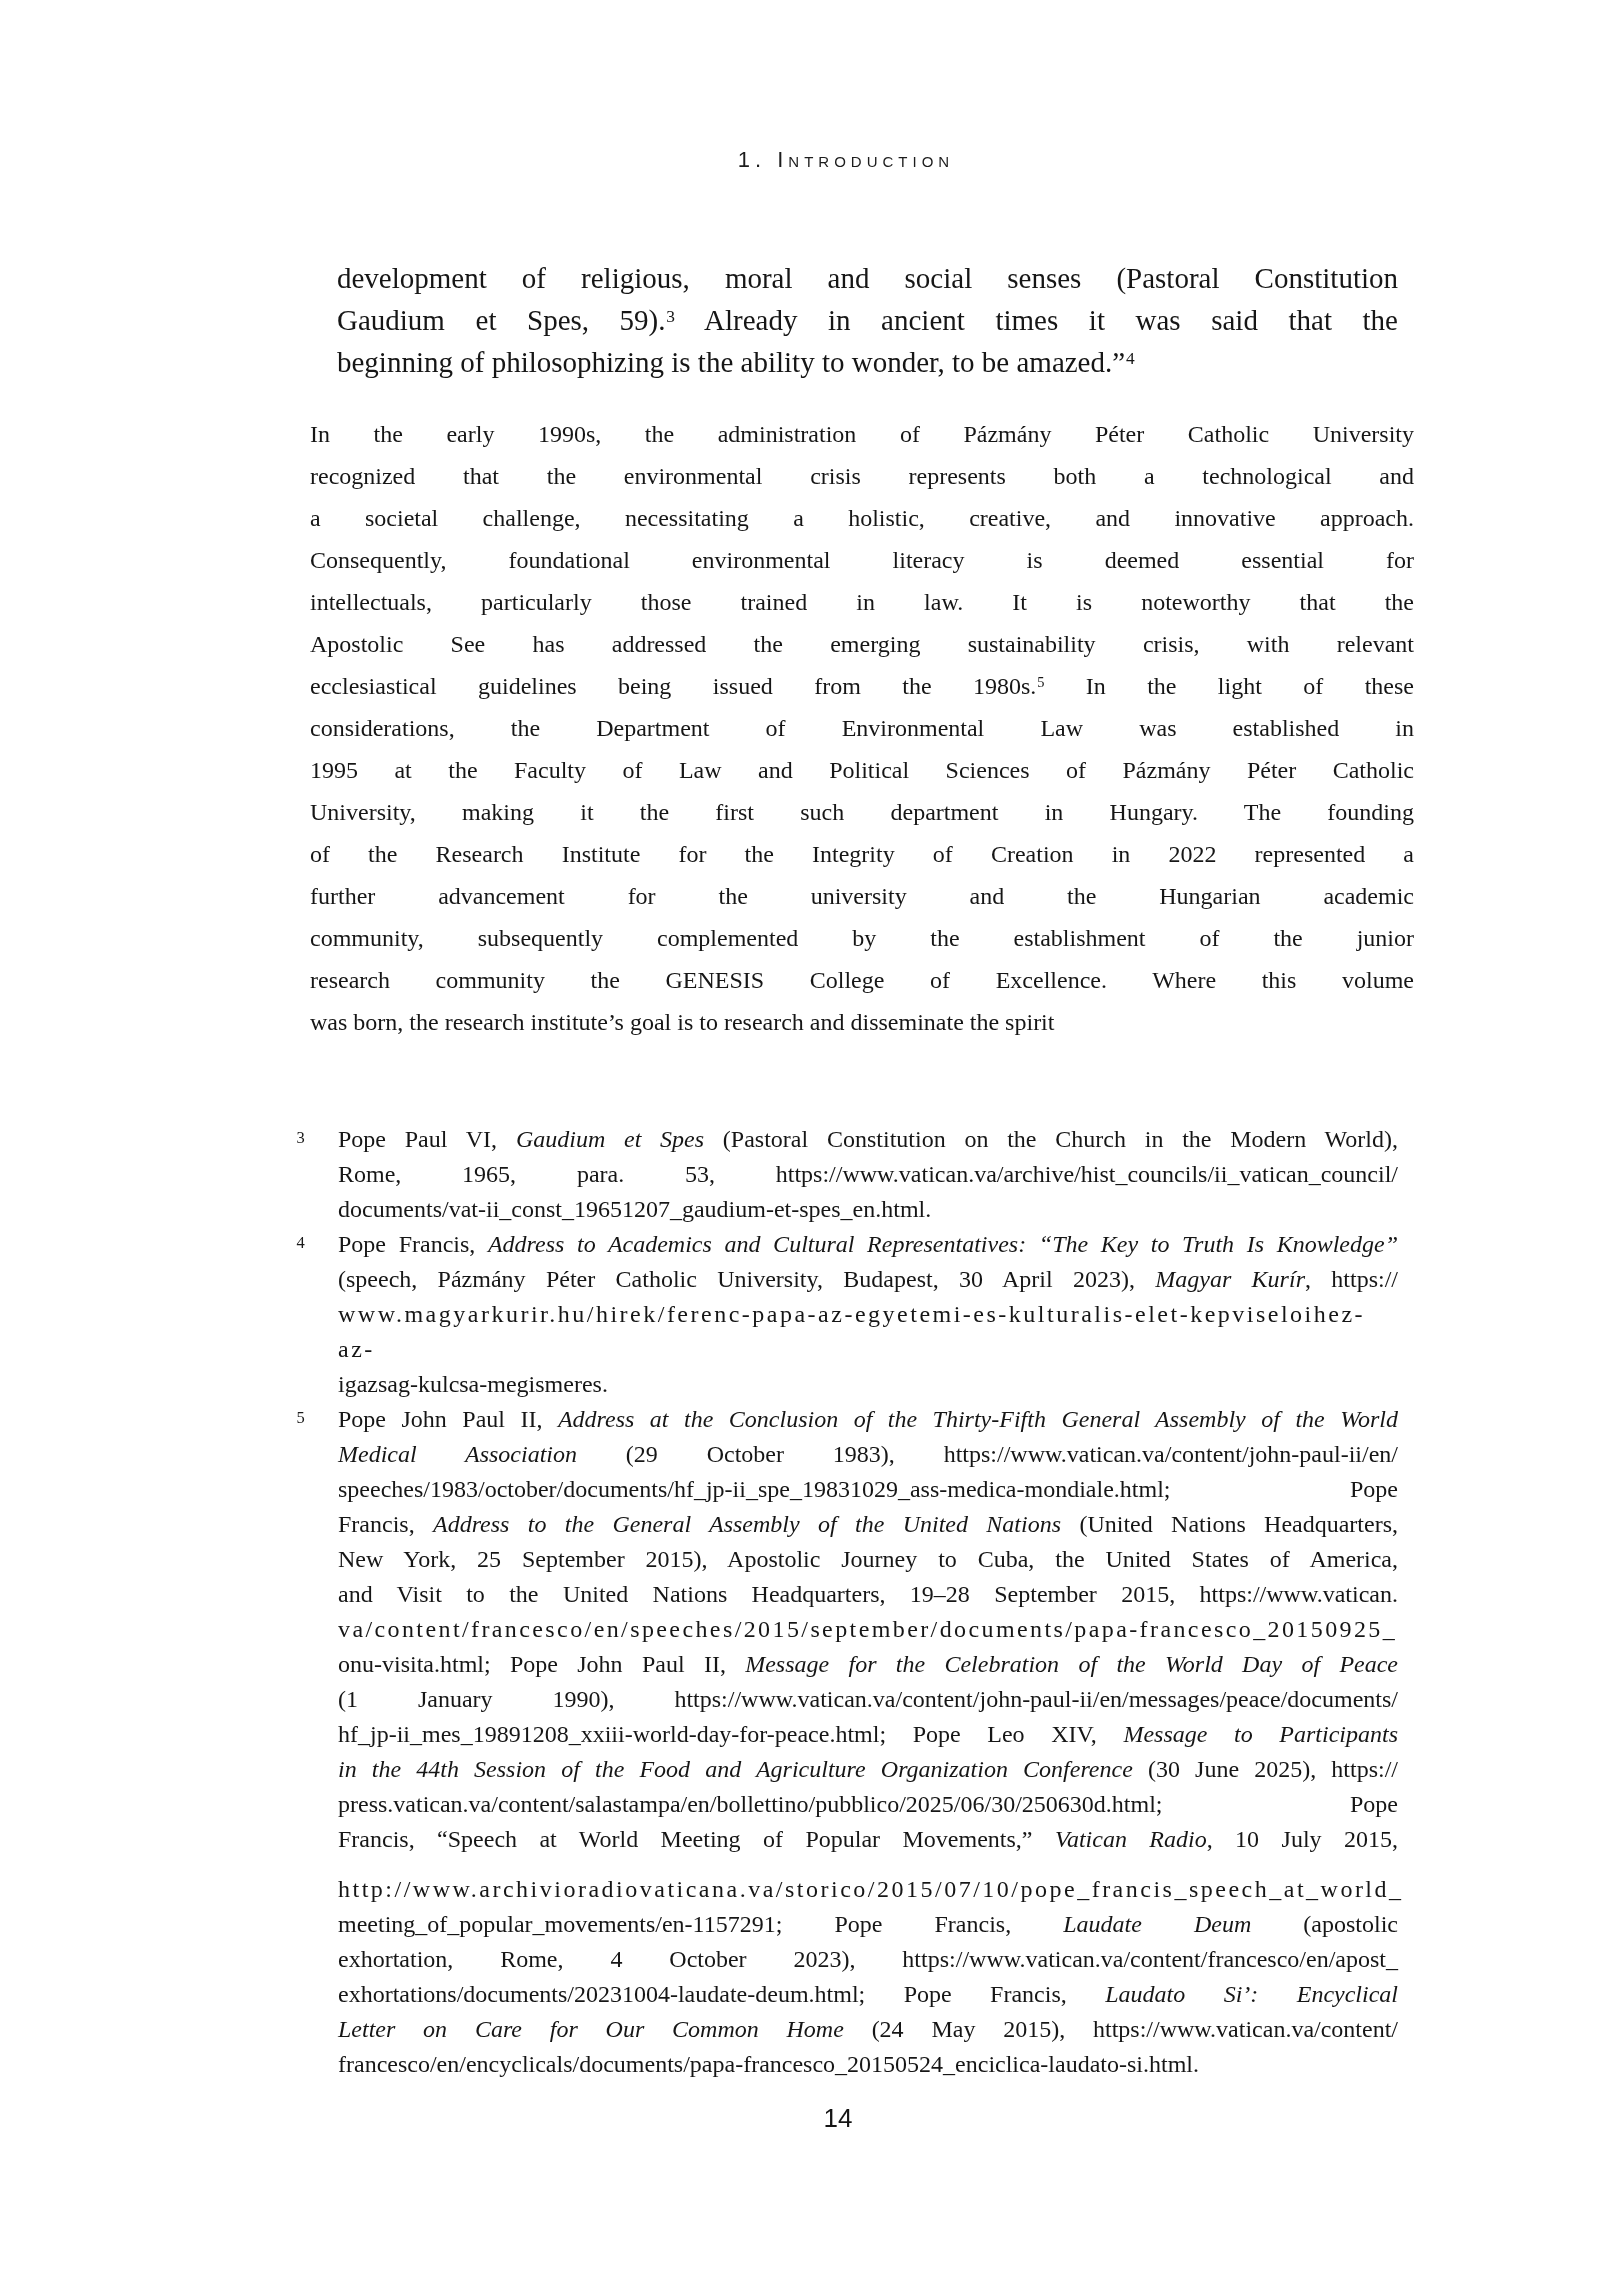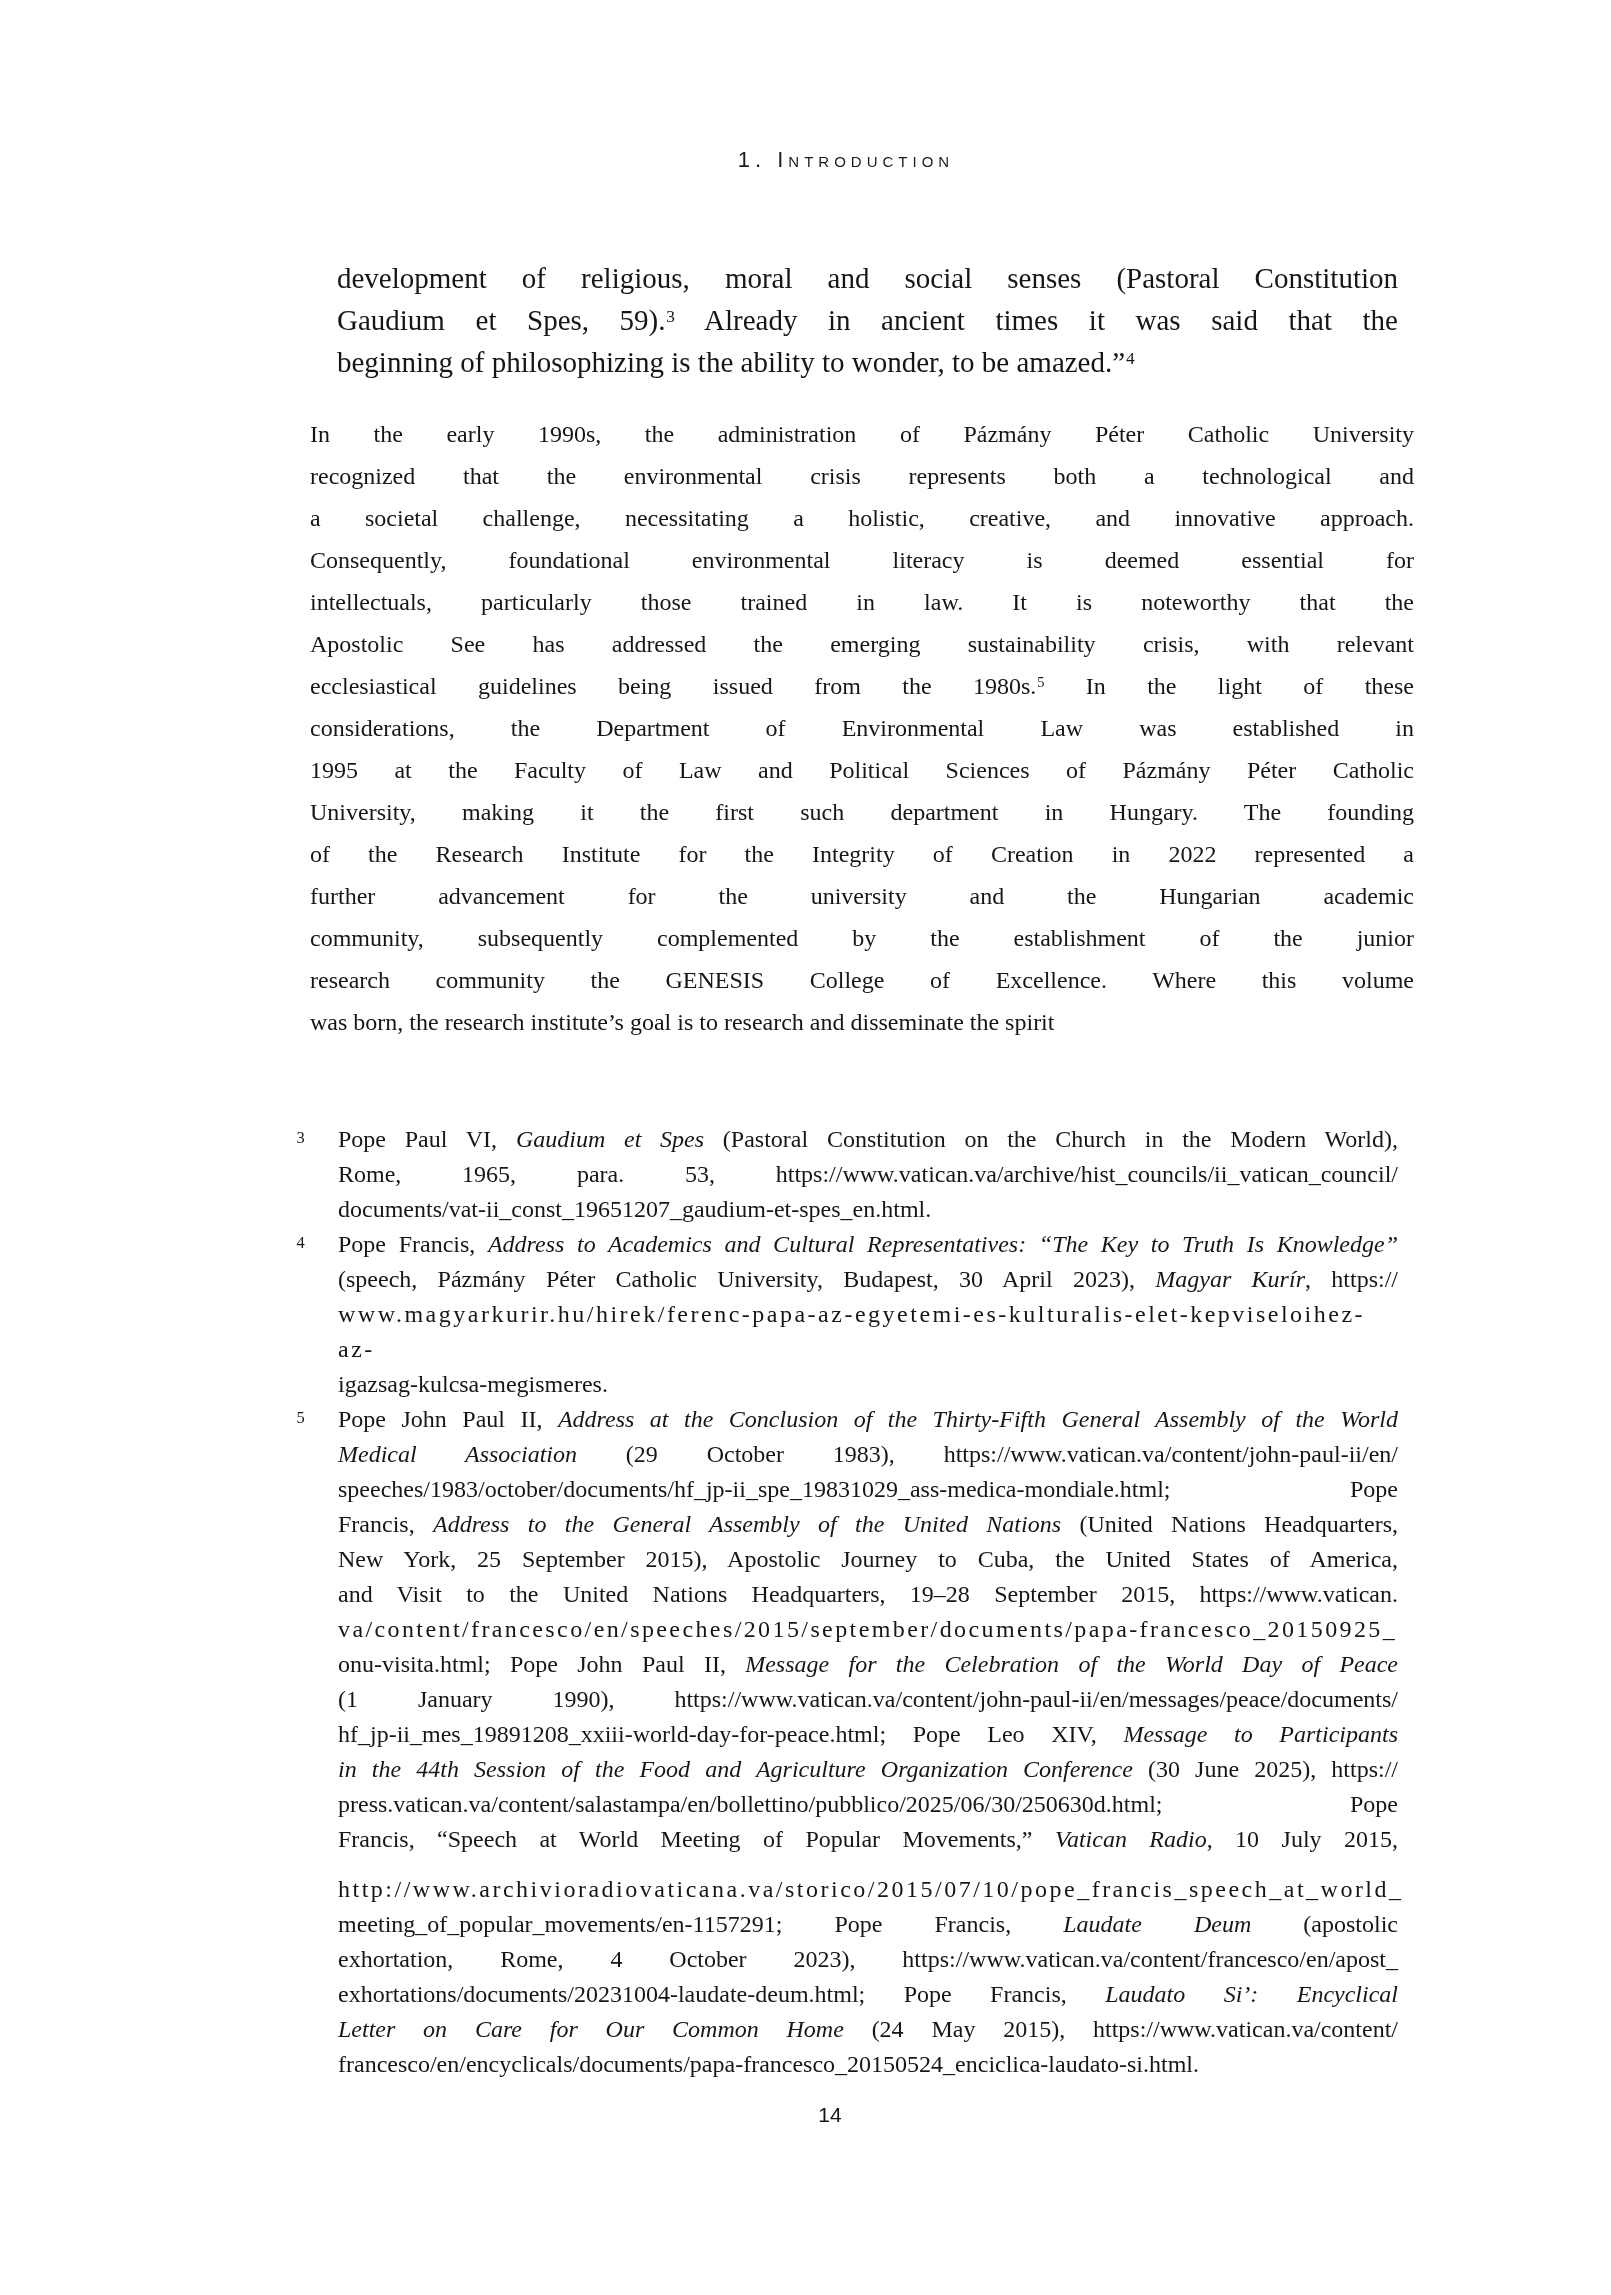--- a/index.html
+++ b/index.html
@@ -68,25 +68,25 @@
     line-height: 0;
     vertical-align: baseline;
     position: relative;
     top: -0.48em;
     padding-left: 0.8px;
   }
   em { font-style: italic; }
   .page-number {
     position: absolute;
     top: 2103px;
-    left: 278px;
+    left: 286px;
     width: 1104px;
     text-align: center;
     font-family: "Liberation Sans", sans-serif;
-    font-size: 21px;
+    font-size: 26px;
     color: #141414;
   }
 </style>
 </head>
 <body>
 
 <div class="page">
   <div class="running-head">1. Introduction</div>
 
   <div class="block-quote">

